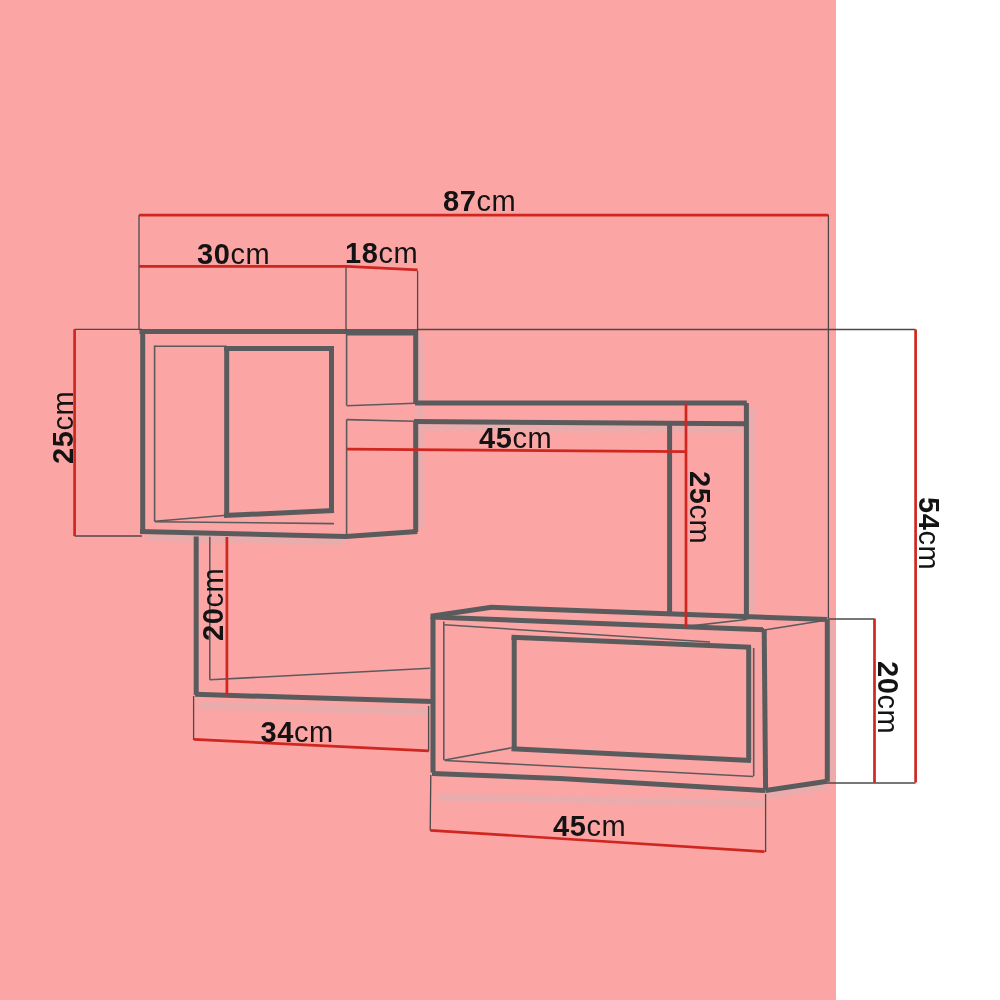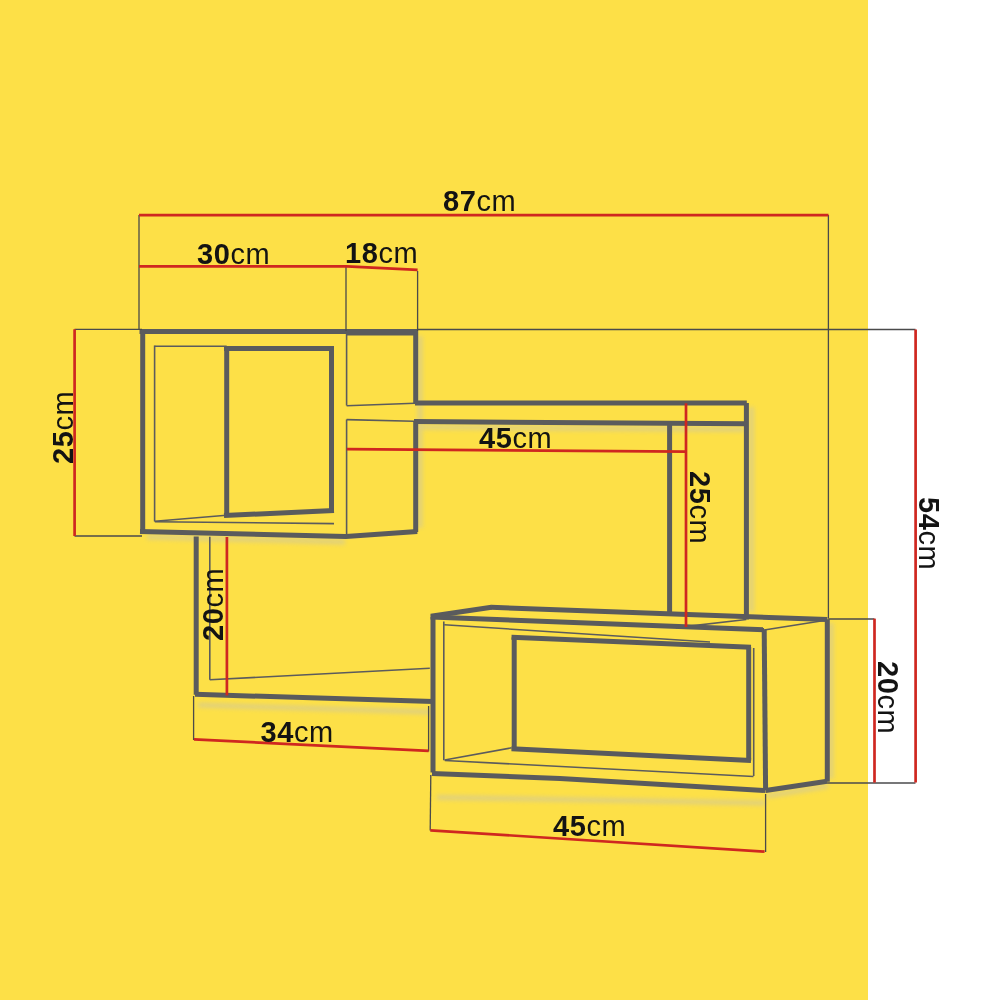--- a/index.html
+++ b/index.html
@@ -1,16 +1,16 @@
 <!DOCTYPE html>
 <html><head>
 <meta charset="utf-8">
 <style>
   html,body{margin:0;padding:0;background:#ffffff;}
-  #page{width:836px;height:1000px;background:#fde047;position:relative;font-family:"Liberation Sans",sans-serif;padding-left:32px;}
+  #page{width:836px;height:1000px;background:#fca5a5;position:relative;font-family:"Liberation Sans",sans-serif;}
   svg{position:absolute;left:0;top:0;}
   text{font-family:"Liberation Sans",sans-serif;fill:#131313;}
 </style>
 </head>
 <body>
 <div id="page">
 <svg width="1000" height="1000" viewBox="0 0 1000 1000">
   <defs>
     <filter id="soft" x="-30%" y="-30%" width="160%" height="160%">
       <feGaussianBlur stdDeviation="2.1"></feGaussianBlur>

